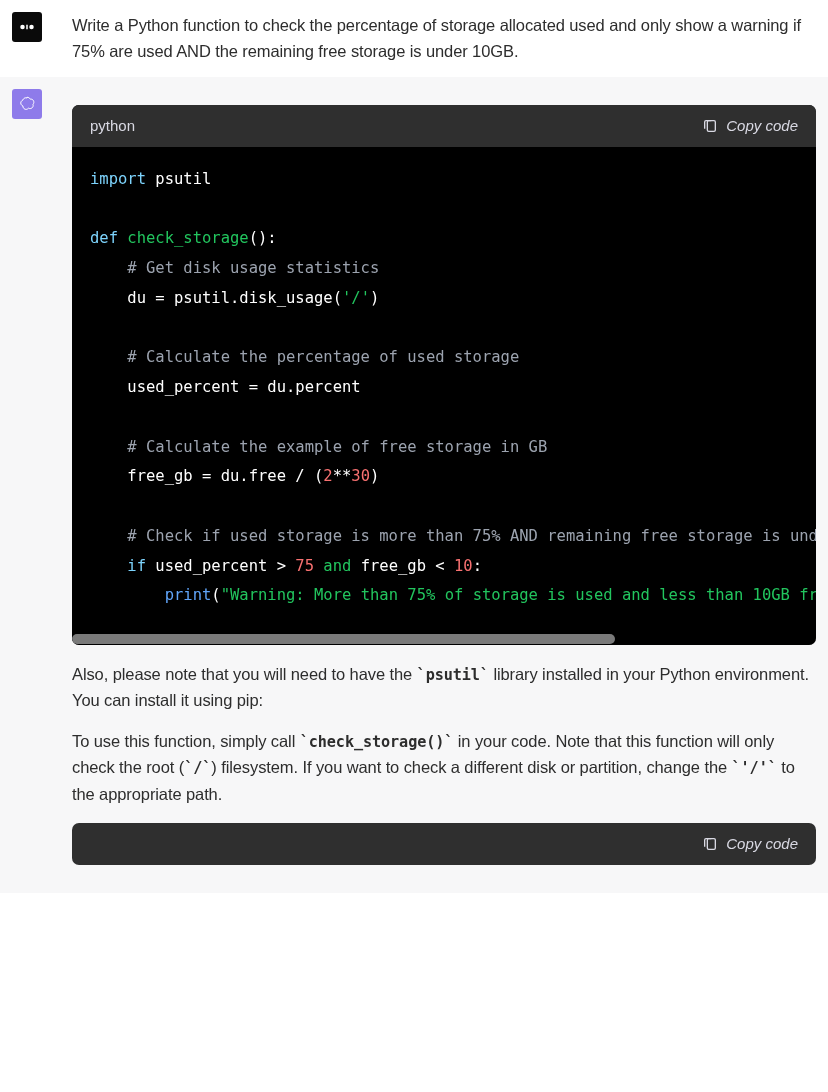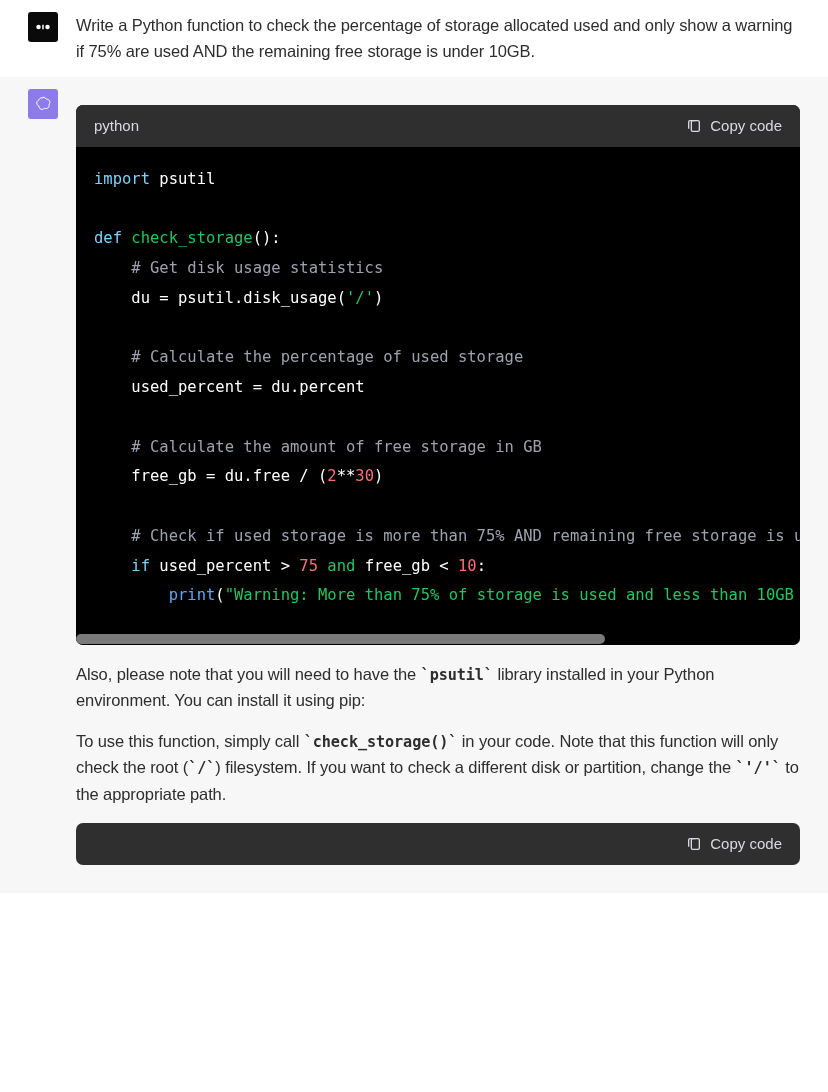--- a/index.html
+++ b/index.html
@@ -8,22 +8,22 @@
       box-sizing: border-box;
     }
     body {
       font-family: -apple-system, BlinkMacSystemFont, "Segoe UI", Helvetica, Arial, sans-serif;
       background: #ffffff;
       color: #1a1a1a;
       width: 828px;
     }
     .message {
       display: flex;
-      padding: 12px 28px;
-      gap: 18px;
+      padding: 12px 12px;
+      gap: 30px;
     }
     .message.user {
       background: #ffffff;
     }
     .message.assistant {
       background: #f7f7f8;
     }
     .avatar {
       width: 30px;
       height: 30px;
@@ -81,20 +81,21 @@
       color: #d9d9e3;
       font-size: 15px;
     }
     .copy-button {
       display: flex;
       align-items: center;
       gap: 8px;
       color: #d9d9e3;
       cursor: pointer;
       font-size: 15px;
+      font-style: italic;
     }
     .code-body {
       padding: 18px 18px 22px 18px;
       font-family: ui-monospace, SFMono-Regular, "SF Mono", Menlo, Consolas, monospace;
       font-size: 15.5px;
       line-height: 1.92;
       color: #ffffff;
       overflow-x: auto;
       white-space: pre;
       position: relative;
@@ -156,21 +157,21 @@
       </div>
       <div class="code-body"><span class="kw">import</span><span> psutil</span>
 
 <span class="kw">def</span><span> </span><span class="fn">check_storage</span><span>():</span>
 <span>    </span><span class="cm"># Get disk usage statistics</span>
 <span>    du = psutil.disk_usage(</span><span class="st">'/'</span><span>)</span>
 
 <span>    </span><span class="cm"># Calculate the percentage of used storage</span>
 <span>    used_percent = du.percent</span>
 
-<span>    </span><span class="cm"># Calculate the amount of free storage in GB</span>
+<span>    </span><span class="cm"># Calculate the example of free storage in GB</span>
 <span>    free_gb = du.free / (</span><span class="nm">2</span><span>**</span><span class="nm">30</span><span>)</span>
 
 <span>    </span><span class="cm"># Check if used storage is more than 75% AND remaining free storage is under 10GB</span>
 <span>    </span><span class="kw">if</span><span> used_percent &gt; </span><span class="nm">75</span><span> </span><span class="op">and</span><span> free_gb &lt; </span><span class="nm">10</span><span>:</span>
 <span>        </span><span class="bi">print</span><span>(</span><span class="st">"Warning: More than 75% of storage is used and less than 10GB free"</span></div>
       <div class="scrollbar">
         <div class="sb-thumb"></div>
       </div>
     </div>
 

